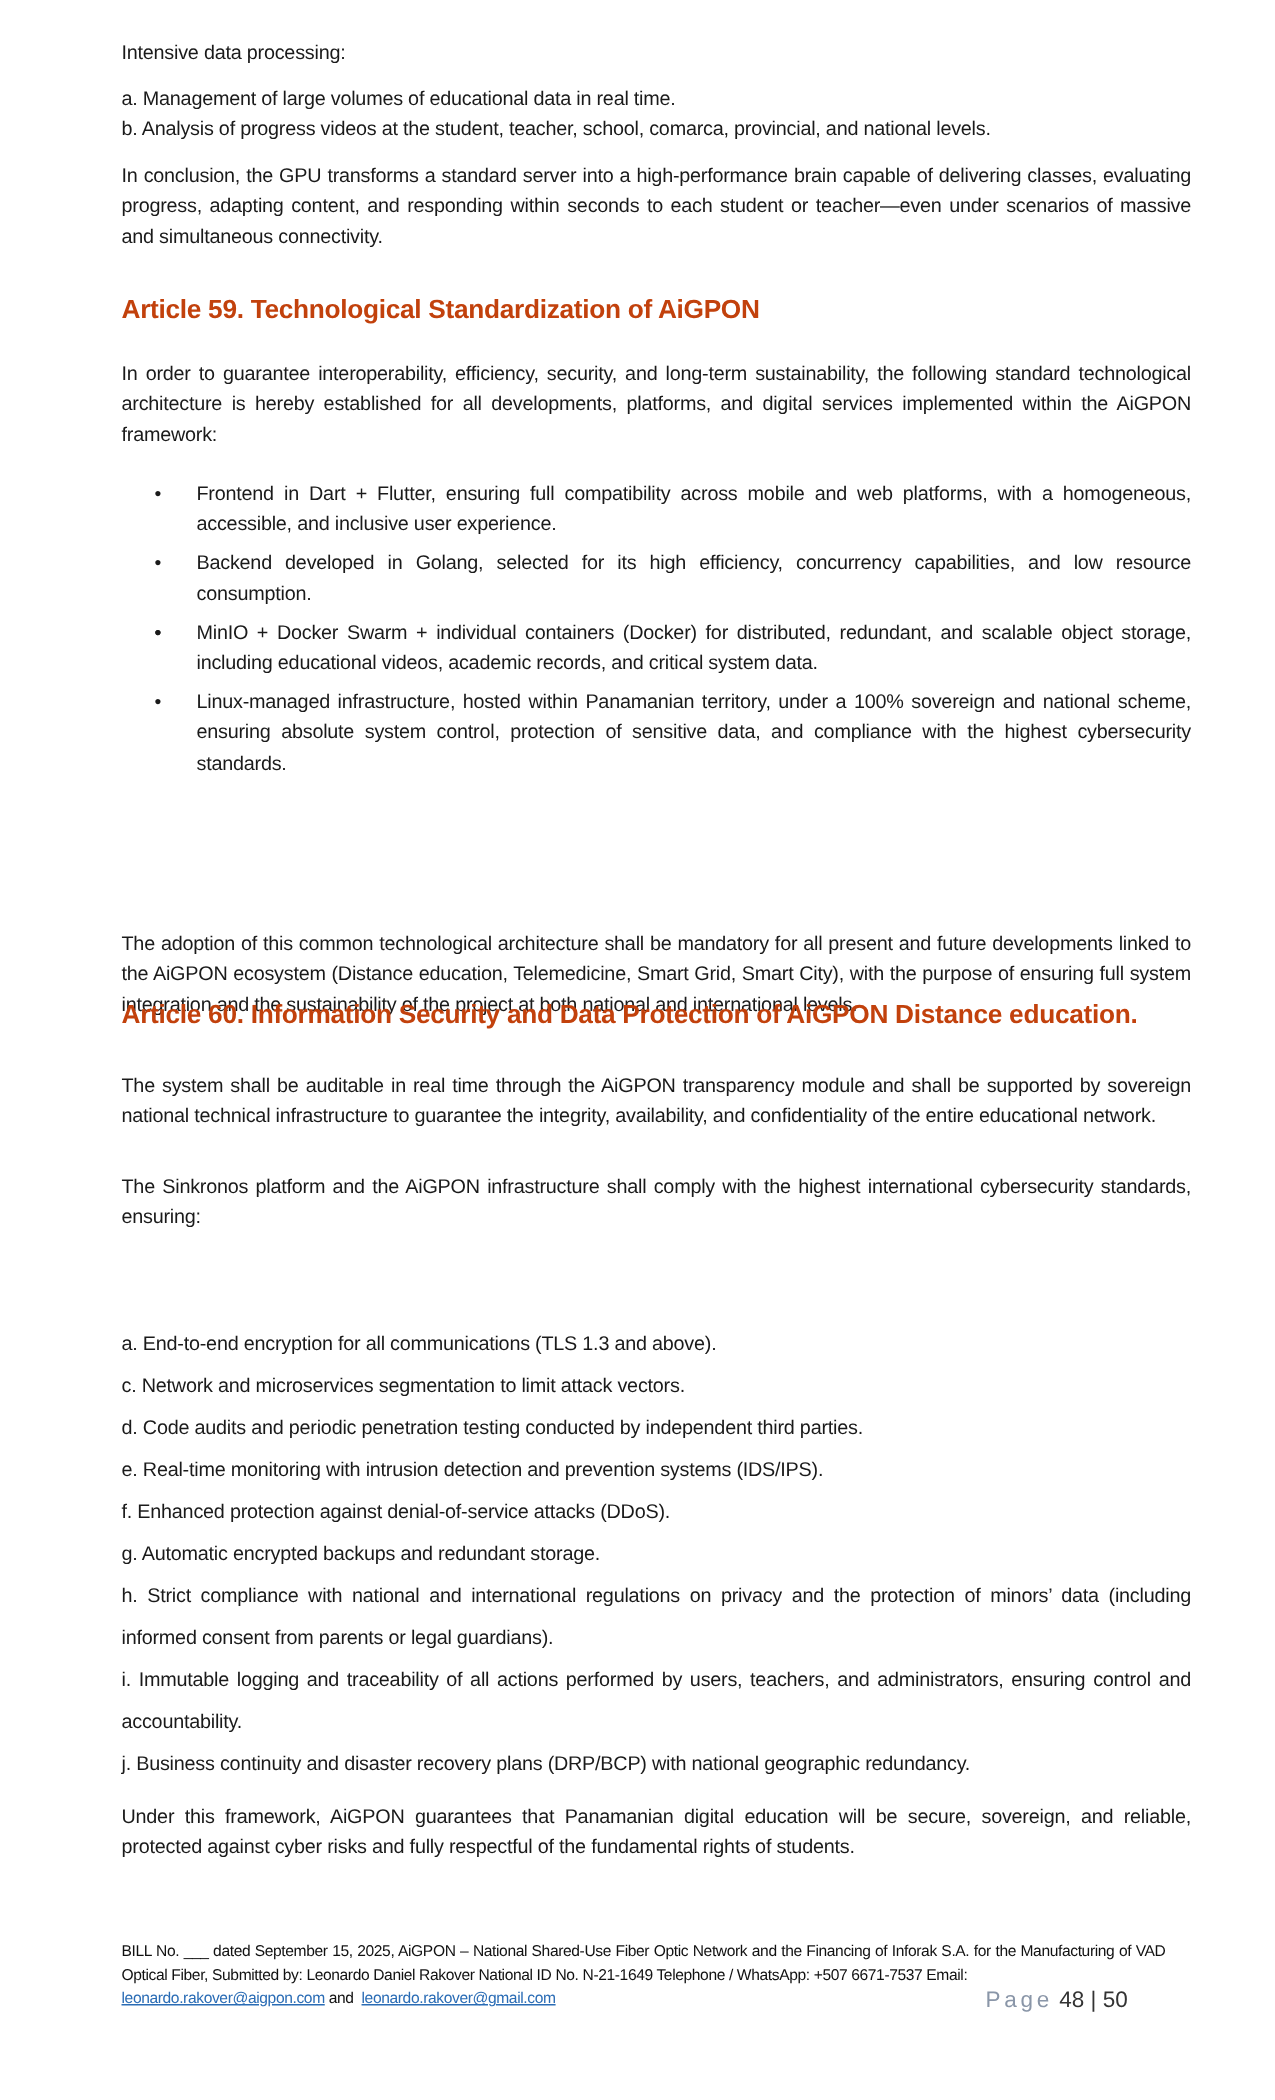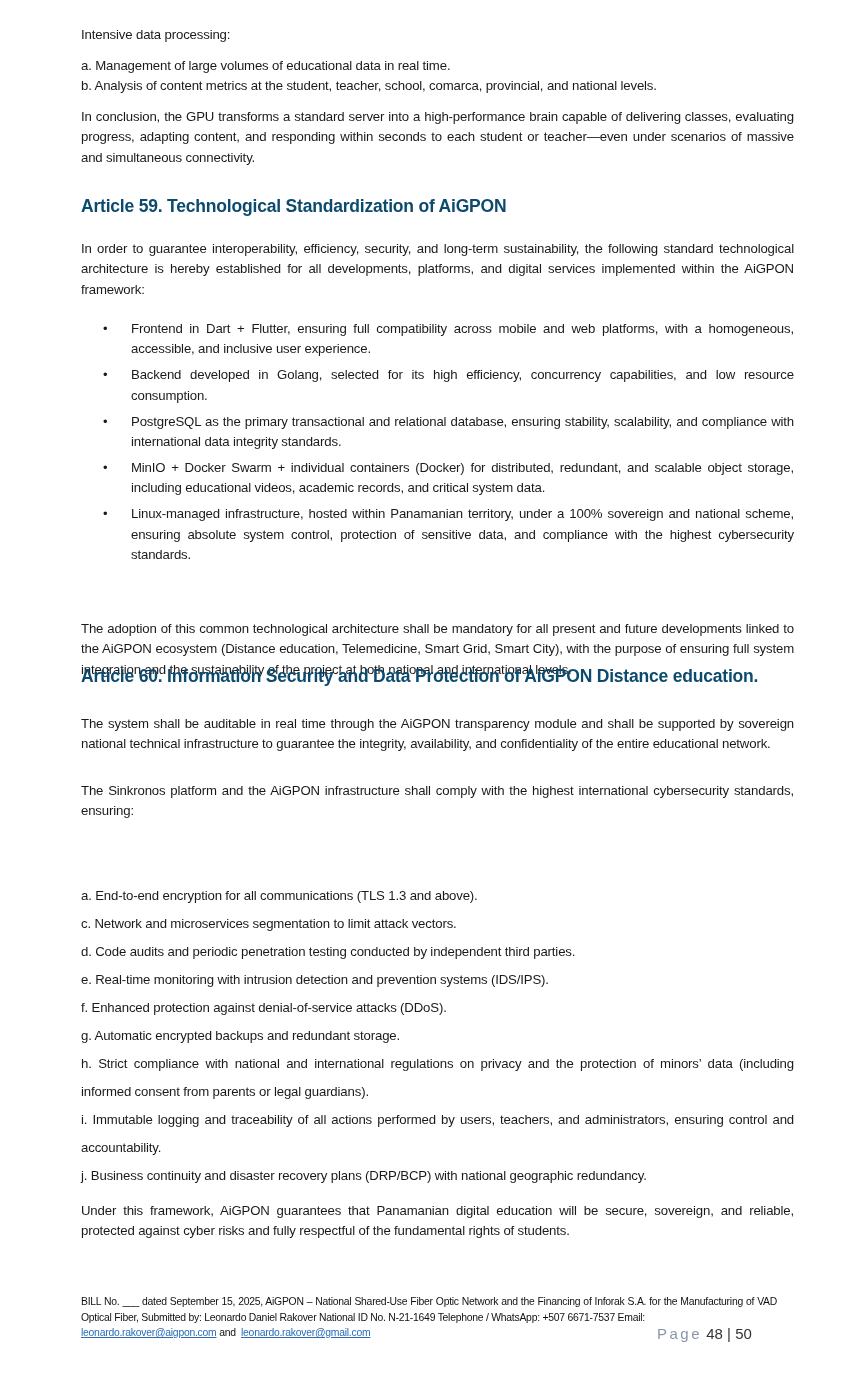--- a/index.html
+++ b/index.html
@@ -8,21 +8,21 @@
     font-family: "Liberation Sans", sans-serif; color: #1a1a1a;
   }
   .page { position: absolute; left: 81px; top: 0; width: 713px; }
   .p {
     font-size: 13.2px; line-height: 20.4px; text-align: justify; margin: 0;
     letter-spacing: -0.15px;
   }
   .abs { position: absolute; left: 0; width: 713px; }
   h2 {
     margin: 0; font-size: 17.5px; font-weight: bold; letter-spacing: -0.2px;
-    color: #0c4a6e;
+    color: #c2410c;
   }
   ul.bullets { list-style: none; margin: 0; padding: 0; }
   ul.bullets li {
     position: relative; padding-left: 50px; font-size: 13.2px; line-height: 20.4px;
     text-align: justify; letter-spacing: -0.15px; margin-bottom: 5.5px;
   }
   ul.bullets li .dot {
     position: absolute; left: 22px; top: 0; font-size: 13px;
   }
   .alpha { font-size: 13.2px; line-height: 28px; text-align: justify; letter-spacing: -0.15px; }
@@ -35,32 +35,32 @@
   .pagenum .word { color: #8a96a8; letter-spacing: 2.5px; }
 </style>
 </head>
 <body>
 
 <div class="page">
 
   <p class="p abs" style="top:25px;">Intensive data processing:</p>
 
   <p class="p abs" style="top:56px;">a. Management of large volumes of educational data in real time.</p>
-  <p class="p abs" style="top:76px;">b. Analysis of content metrics at the student, teacher, school, comarca, provincial, and national levels.</p>
+  <p class="p abs" style="top:76px;">b. Analysis of progress videos at the student, teacher, school, comarca, provincial, and national levels.</p>
 
   <p class="p abs" style="top:107px;">In conclusion, the GPU transforms a standard server into a high-performance brain capable of delivering classes, evaluating progress, adapting content, and responding within seconds to each student or teacher—even under scenarios of massive and simultaneous connectivity.</p>
 
   <h2 class="abs" style="top:196px;">Article 59. Technological Standardization of AiGPON</h2>
 
   <p class="p abs" style="top:239px;">In order to guarantee interoperability, efficiency, security, and long-term sustainability, the following standard technological architecture is hereby established for all developments, platforms, and digital services implemented within the AiGPON framework:</p>
 
   <ul class="bullets abs" style="top:319px;">
     <li><span class="dot">•</span><span>Frontend in Dart + Flutter, ensuring full compatibility across mobile and web platforms, with a homogeneous, accessible, and inclusive user experience.</span></li>
     <li><span class="dot">•</span><span>Backend developed in Golang, selected for its high efficiency, concurrency capabilities, and low resource consumption.</span></li>
-    <li><span class="dot">•</span><span>PostgreSQL as the primary transactional and relational database, ensuring stability, scalability, and compliance with international data integrity standards.</span></li>
+    <li><span class="dot">•</span></li>
     <li><span class="dot">•</span><span>MinIO + Docker Swarm + individual containers (Docker) for distributed, redundant, and scalable object storage, including educational videos, academic records, and critical system data.</span></li>
     <li><span class="dot">•</span><span>Linux-managed infrastructure, hosted within Panamanian territory, under a 100% sovereign and national scheme, ensuring absolute system control, protection of sensitive data, and compliance with the highest cybersecurity standards.</span></li>
   </ul>
 
   <p class="p abs" style="top:583px;margin-top:36px;">The adoption of this common technological architecture shall be mandatory for all present and future developments linked to the AiGPON ecosystem (Distance education, Telemedicine, Smart Grid, Smart City), with the purpose of ensuring full system integration and the sustainability of the project at both national and international levels.</p>
 
   <h2 class="abs" style="top:666px;">Article 60. Information Security and Data Protection of AiGPON Distance education.</h2>
 
   <p class="p abs" style="top:714px;">The system shall be auditable in real time through the AiGPON transparency module and shall be supported by sovereign national technical infrastructure to guarantee the integrity, availability, and confidentiality of the entire educational network.</p>
 

